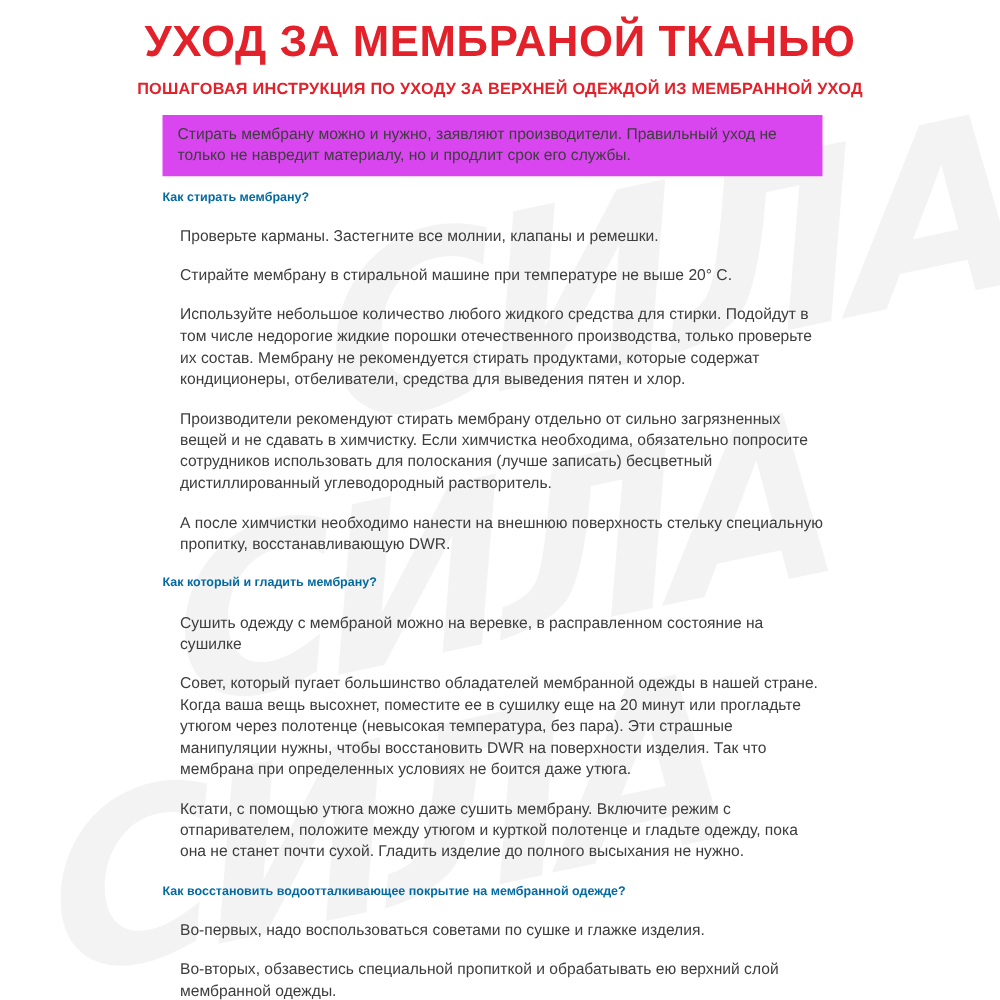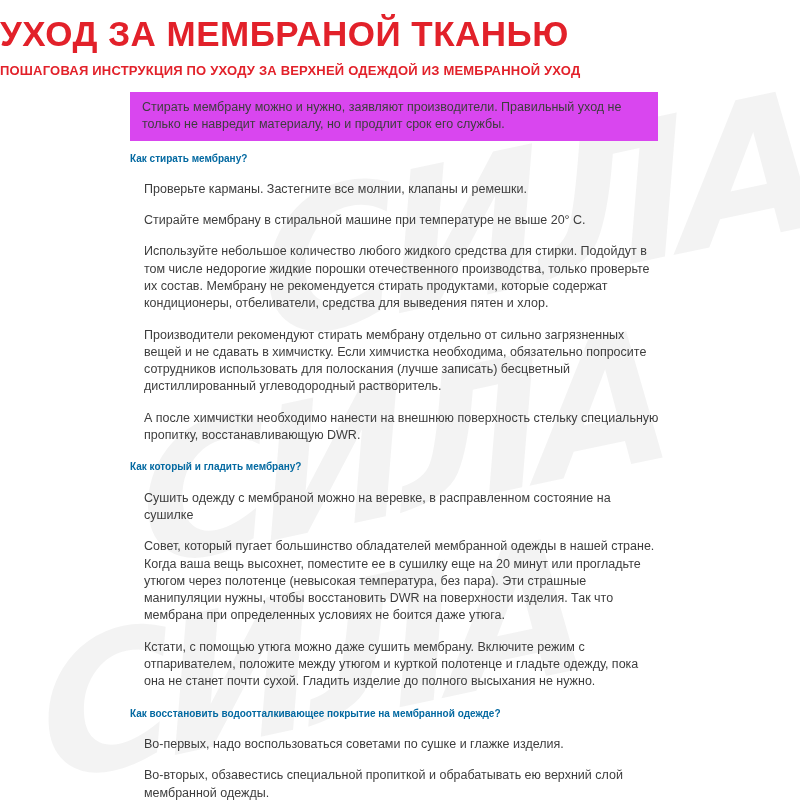--- a/index.html
+++ b/index.html
@@ -29,21 +29,21 @@
     transform-origin: left top;
     white-space: nowrap;
     pointer-events: none;
     user-select: none;
   }
   .wm1 { left: 250px; top: 165px; }
   .wm2 { left: 130px; top: 400px; font-size: 180px; }
   .wm3 { left: 30px;  top: 610px; font-size: 185px; }
   
   .content-layer { position: relative; z-index: 1; }
-  .header { padding-top: 15px; }
+  .header { text-align: center; padding-top: 15px; }
   .title {
     font-size: 35px;
     font-weight: bold;
     letter-spacing: 0.5px;
     line-height: 1.1;
   }
   .subtitle {
     margin-top: 9px;
     font-size: 13px;
     font-weight: bold;

